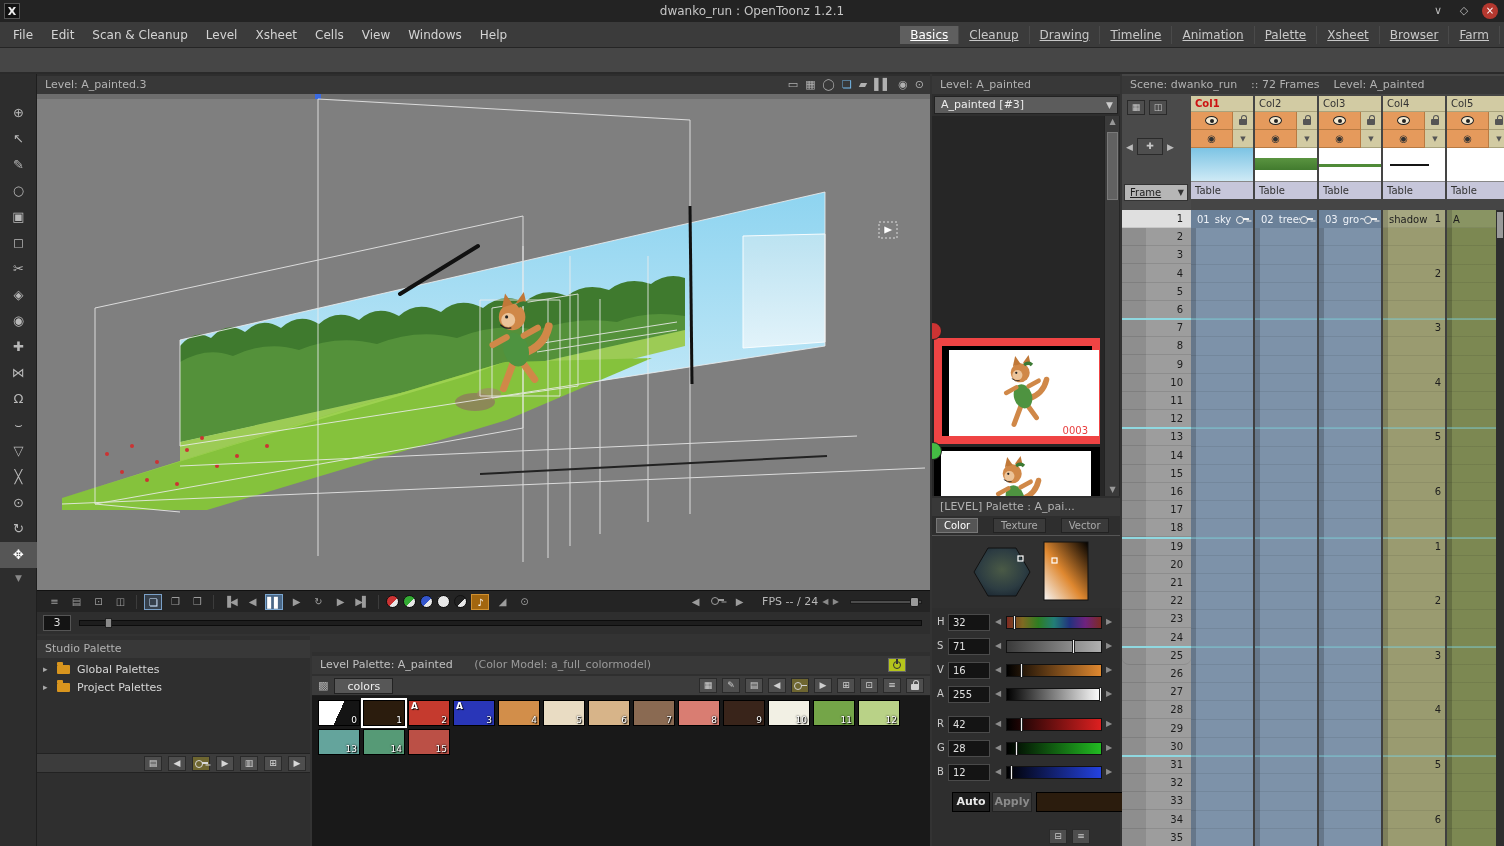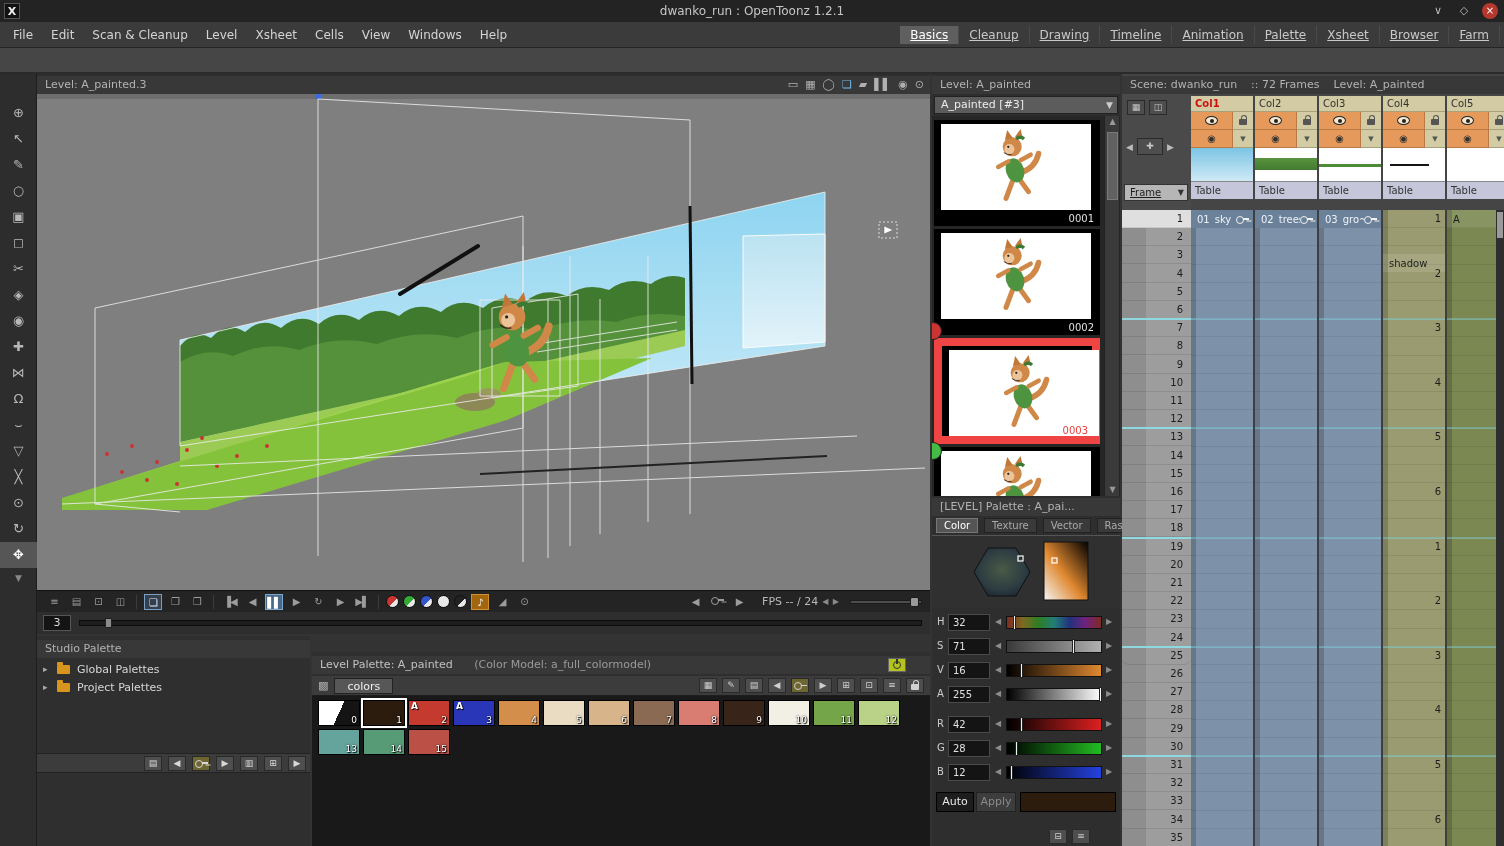--- a/index.html
+++ b/index.html
@@ -107,42 +107,42 @@
   .ls-cell.selected{border:8px solid #ef4444;}
   .ls-img{position:absolute;left:7px;top:4px;width:150px;height:86px;background:#fff;}
   .ls-num{position:absolute;right:6px;bottom:2px;color:#e0e0e0;font-size:10px;}
   .ls-cell.selected .ls-num{color:#e84040;right:4px;bottom:0;}
   .strip-marker{position:absolute;width:18px;height:18px;border-radius:50%;border:1px solid #222;}
   #strip-scroll{position:absolute;right:1px;top:42px;width:15px;height:380px;background:#3a3a3a;border-left:1px solid #222;}
   #strip-scroll .arr{position:absolute;left:0;width:15px;height:12px;color:#999;font-size:8px;text-align:center;line-height:12px;}
   #strip-scroll .thumb{position:absolute;left:2px;top:16px;width:11px;height:68px;background:#616161;border:1px solid #7a7a7a;}
 
   #pe-header{left:0;top:424px;width:188px;}
-  #pe-tabs{position:absolute;left:0;top:442px;width:188px;height:20px;background:#2e2e2e;border-bottom:1px solid #555;display:flex;align-items:center;padding-left:4px;gap:6px;}
+  #pe-tabs{position:absolute;left:0;top:442px;width:188px;height:20px;background:#2e2e2e;border-bottom:1px solid #555;display:flex;align-items:center;padding-left:4px;gap:15px;}
   .pe-tab{padding:1px 7px;font-size:10px;color:#aaa;background:#3a3a3a;border:1px solid #222;}
   .pe-tab.active{background:#555;color:#fff;border-color:#777;}
   .pe-tab-arrows{margin-left:auto;color:#8a8a8a;font-size:8px;display:flex;gap:3px;padding-right:3px;}
   #pe-wheel{position:absolute;left:0;top:462px;width:188px;height:72px;background:#303030;}
   #pe-sliders{position:absolute;left:0;top:536px;width:188px;}
   .slider-row{position:absolute;left:0;width:188px;height:22px;}
   .sl-label{position:absolute;left:5px;top:4px;font-size:10px;color:#ccc;}
   .sl-value{position:absolute;left:16px;top:2px;width:42px;height:17px;background:#141414;border:1px solid #4a4a4a;color:#e0e0e0;font-size:10px;line-height:15px;padding-left:4px;}
   .sl-arrow{position:absolute;top:5px;color:#8c8c8c;font-size:8px;}
   .sl-arrow.l{left:63px;}
   .sl-arrow.r{left:174px;}
   .sl-bar{position:absolute;left:74px;top:4px;width:96px;height:13px;border:1px solid #111;}
   .sl-handle{position:absolute;top:-2px;width:3px;height:15px;background:#f2f2f2;border:1px solid #222;}
   .grad-hue{background:linear-gradient(to right,#7e2a22,#7e6a22,#2e7e22,#227e76,#22327e,#6e227e,#7e2a22);}
   .grad-sat{background:linear-gradient(to right,#3a3a3a,#b0b0b0);}
   .grad-val{background:linear-gradient(to right,#000,#df8830);}
   .grad-alpha{background:linear-gradient(to right,#000,#fff);}
   .grad-red{background:linear-gradient(to right,#000,#dd2020);}
   .grad-green{background:linear-gradient(to right,#000,#22bb22);}
   .grad-blue{background:linear-gradient(to right,#000,#2442e0);}
-  #pe-actions{position:absolute;left:0;top:718px;width:188px;height:24px;}
+  #pe-actions{position:absolute;left:16px;top:718px;width:188px;height:24px;font-weight:bold;}
   #btn-auto{position:absolute;left:4px;top:0;width:38px;height:20px;background:#1d1d1d;border:1px solid #000;color:#e8e8e8;font-size:11px;text-align:center;line-height:18px;}
   #btn-apply{position:absolute;left:44px;top:0;width:40px;height:20px;background:#3d3d3d;border:1px solid #222;color:#8a8a8a;font-size:11px;text-align:center;line-height:18px;}
   #pe-current-color{position:absolute;left:88px;top:0;width:96px;height:20px;border:1px solid #000;}
   #rp-bottom{position:absolute;left:0;top:752px;width:188px;height:20px;display:flex;justify-content:flex-end;gap:5px;padding-right:30px;align-items:center;}
 
   
   #xsheet-panel{position:absolute;left:1122px;top:74px;width:382px;height:772px;background:#454545;overflow:hidden;}
   #xs-header{left:0;top:2px;width:382px;display:flex;gap:14px;}
   #xs-toolblock{position:absolute;left:0;top:20px;width:69px;height:116px;background:#4a4a4a;}
   .xs-tb-row{position:absolute;display:flex;gap:4px;align-items:center;}
@@ -171,21 +171,21 @@
   .g-marker{position:absolute;left:0;width:69px;height:2px;background:#8fd8e0;}
 
   #xs-cells{position:absolute;left:69px;top:136px;width:313px;height:636px;background:#3f3f3f;}
   .xcol-body{position:absolute;top:0;width:62px;height:636px;background-image:repeating-linear-gradient(to bottom,transparent 0 17.2px,rgba(0,0,0,0.08) 17.2px 18.2px);}
   .xcol-body::before{content:'';position:absolute;left:0;top:0;width:5px;height:100%;background:rgba(0,0,0,0.18);}
   .t-level{background-color:#7d92a9;}
   .t-shadow{background-color:#9a9b70;}
   .t-acol{background-color:#7c8852;}
   .cell-head{position:absolute;left:0;top:0;width:62px;height:18px;display:flex;align-items:center;}
   .t-level .cell-head{background:#6b8199;}
-  .t-shadow .cell-head{background:rgba(255,255,255,0.12);margin-top:44px;}
+  .t-shadow .cell-head{background:rgba(255,255,255,0.12);}
   .t-acol .cell-head{background:rgba(255,255,255,0.10);}
   .cell-name{font-size:10px;padding-left:6px;white-space:nowrap;overflow:hidden;flex:1;}
   .t-level .cell-name{color:#eef2f8;}
   .t-shadow .cell-name,.t-acol .cell-name{color:#1e1e1e;}
   .cell-key{margin-right:4px;color:#f0f0f0;}
   .cell-num{position:absolute;right:4px;width:20px;text-align:right;font-size:10px;color:#1e1e1e;line-height:18px;height:18px;}
   .cell-marker{position:absolute;left:0;width:62px;height:2px;background:rgba(130,215,225,0.45);}
   #xs-scroll{position:absolute;right:0;top:136px;width:8px;height:636px;background:#2e2e2e;}
   #xs-scroll .thumb{position:absolute;left:1px;top:2px;width:6px;height:26px;background:#9a9a9a;}
 
@@ -519,34 +519,20 @@
       </div>
   </div>
 
   <div id="right-panel">
     <div id="ls-header" class="panel-header">Level:  A_painted</div>
     <div id="ls-combo">
       <span>A_painted  [#3]</span>
       <span class="dd">▼</span>
     </div>
     <div id="ls-strip">
-        <div class="ls-cell" style="top: 4px;">
-          <div class="ls-img"><svg width="150" height="86" viewBox="0 0 150 86">
-              <rect width="150" height="86" fill="#fff"></rect>
-              <use href="#runner" x="46" y="2" width="56" height="82"></use>
-            </svg></div>
-          <div class="ls-num">0001</div>
-        </div>
-        <div class="ls-cell" style="top: 113px;">
-          <div class="ls-img"><svg width="150" height="86" viewBox="0 0 150 86">
-              <rect width="150" height="86" fill="#fff"></rect>
-              <use href="#runner" x="46" y="2" width="56" height="82"></use>
-            </svg></div>
-          <div class="ls-num">0002</div>
-        </div>
         <div class="ls-cell selected" style="top: 222px;">
           <div class="ls-img"><svg width="150" height="86" viewBox="0 0 150 86">
               <rect width="150" height="86" fill="#fff"></rect>
               <use href="#runner" x="46" y="2" width="56" height="82"></use>
             </svg></div>
           <div class="ls-num">0003</div>
         </div>
         <div class="ls-cell" style="top: 331px;">
           <div class="ls-img"><svg width="150" height="86" viewBox="0 0 150 86">
               <rect width="150" height="86" fill="#fff"></rect>

